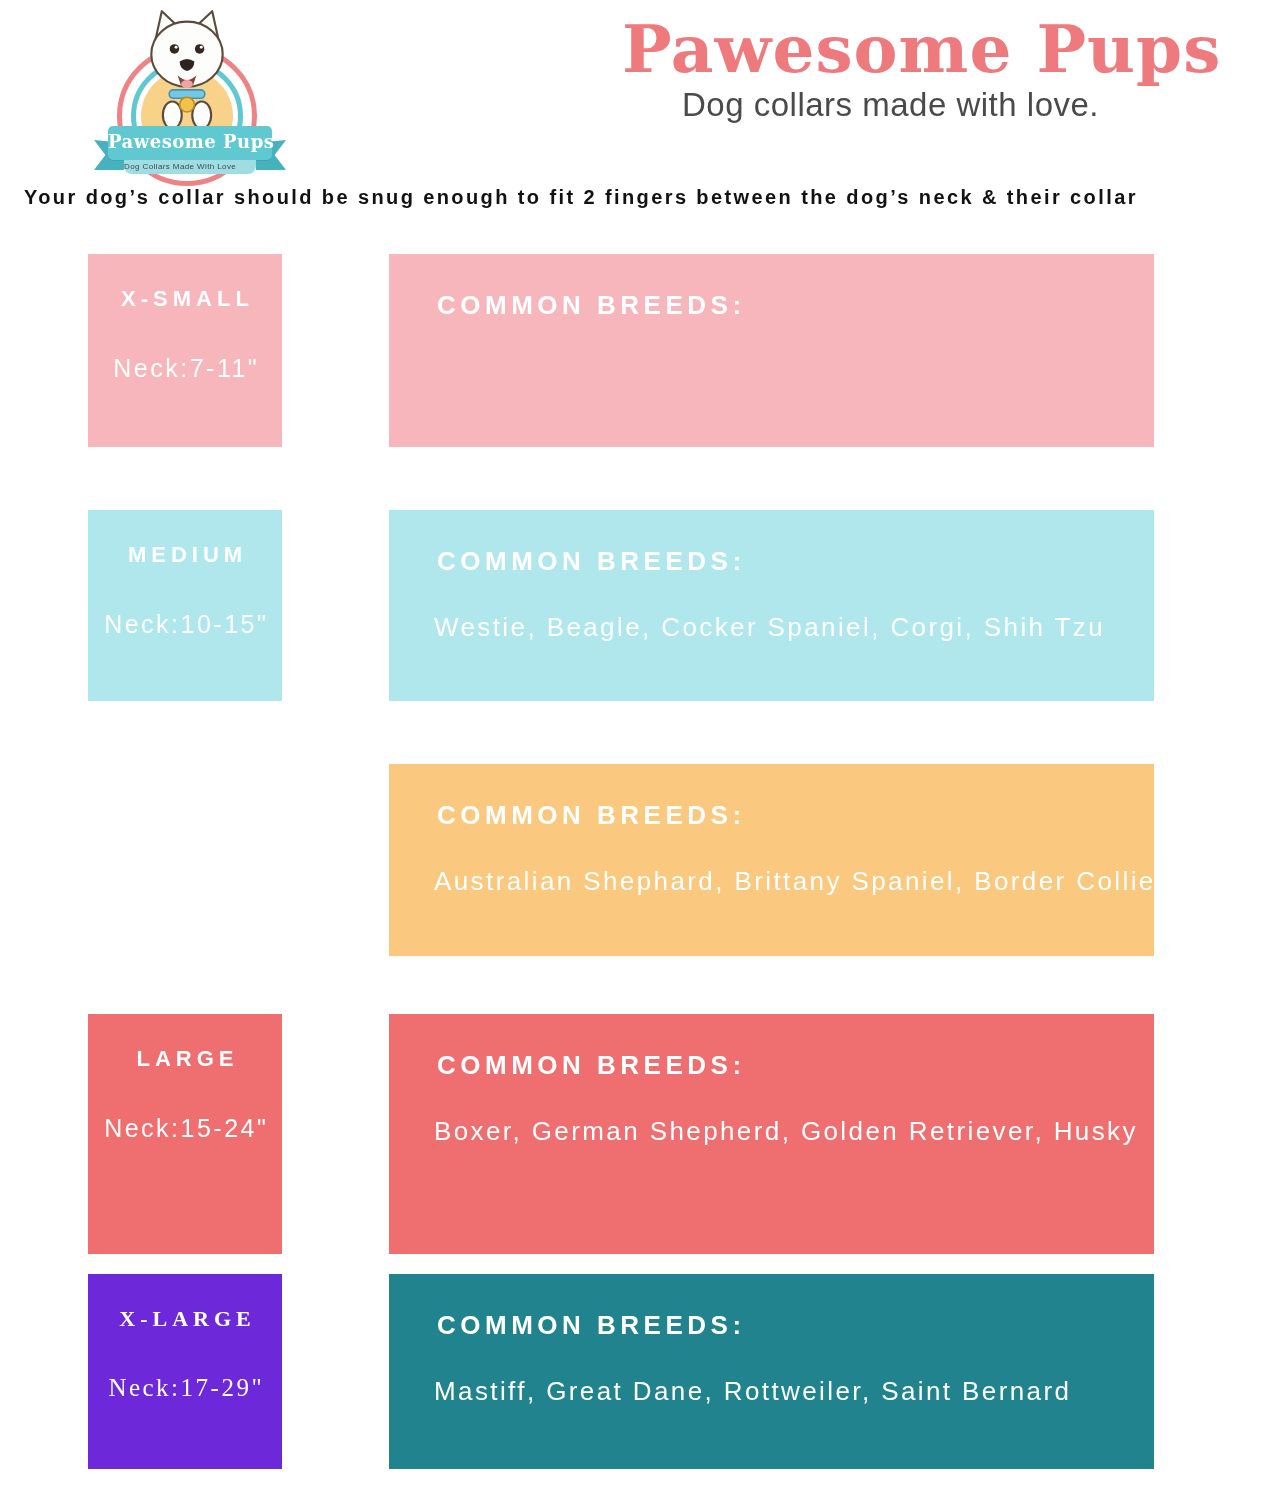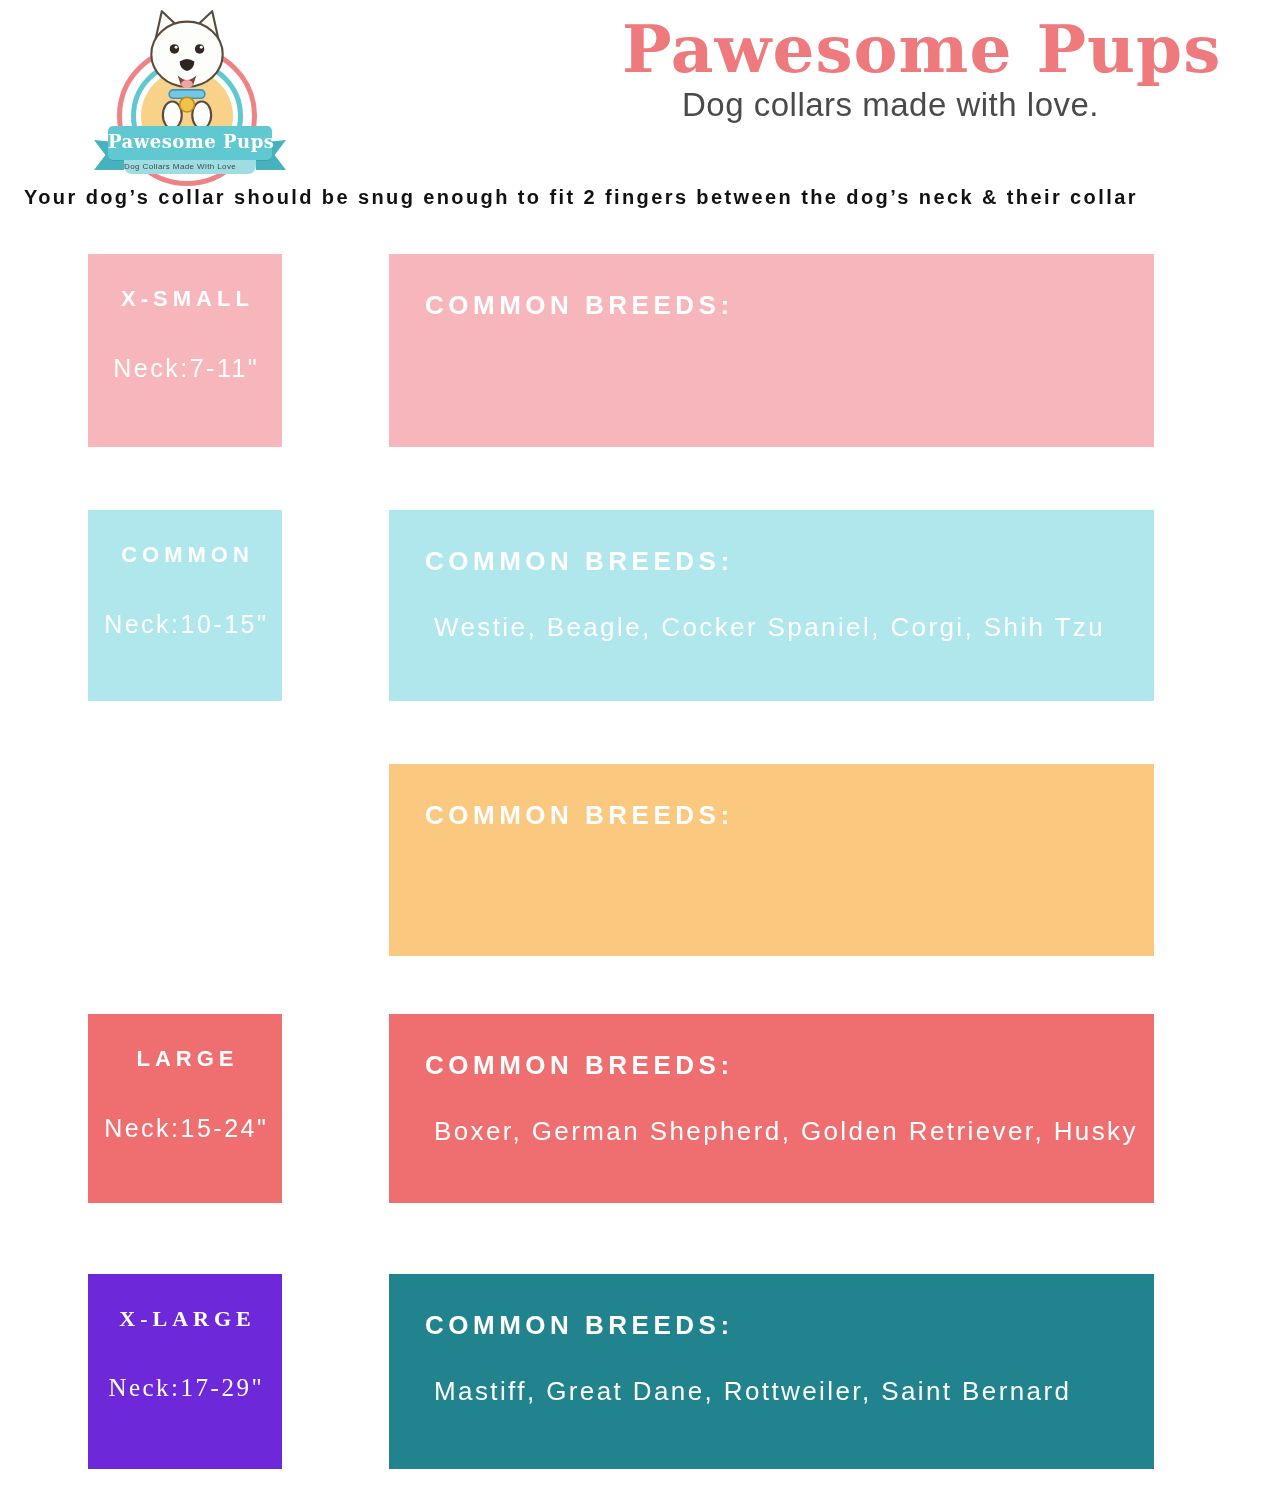--- a/index.html
+++ b/index.html
@@ -69,21 +69,21 @@
     position: absolute; left: 24px; top: 186px; width: 1236px;
     font-size: 20px; font-weight: 600; letter-spacing: 2.4px; color: #121212;
     white-space: nowrap;
   }
 
   
   .row { position: absolute; left: 0; width: 100%; }
   .row1 { top: 254px;  height: 193px; }
   .row2 { top: 510px;  height: 191px; }
   .row3 { top: 764px;  height: 192px; }
-  .row4 { top: 1014px; height: 189px; }
+  .row4 { top: 1014px; height: 240px; }
   .row5 { top: 1274px; height: 195px; }
 
   .size-block {
     position: absolute; left: 88px; width: 194px; height: 100%;
     color: #ffffff;
   }
   .size-label {
     position: absolute; top: 32px; left: 0; width: 100%; text-align: center;
     font-size: 22px; font-weight: bold; letter-spacing: 5px; text-indent: 5px;
     white-space: nowrap;
@@ -91,21 +91,21 @@
   .neck-range {
     position: absolute; top: 100px; left: 0; width: 100%; text-align: center;
     font-size: 25px; letter-spacing: 2.5px; text-indent: 2.5px; white-space: nowrap;
   }
 
   .breeds-block {
     position: absolute; left: 389px; width: 765px; height: 100%;
     color: #ffffff;
   }
   .breeds-heading {
-    position: absolute; left: 36px; top: 36px;
+    position: absolute; left: 48px; top: 36px;
     font-size: 26px; font-weight: bold; letter-spacing: 4.5px; white-space: nowrap;
   }
   .breeds-list {
     position: absolute; left: 45px; top: 102px;
     font-size: 26px; letter-spacing: 2.4px; white-space: nowrap;
   }
 </style>
 </head>
 <body>
 
@@ -153,32 +153,33 @@
     <div class="size-label">X-SMALL</div>
     <div class="neck-range">Neck:7-11"</div>
   </div>
   <div class="breeds-block" style="background-color: rgb(246, 182, 187);">
     <div class="breeds-heading">COMMON BREEDS:</div>
   </div>
 </div>
 
 <div class="row row2">
   <div class="size-block" style="background-color: rgb(175, 231, 237);">
-    <div class="size-label">COMMON</div>
+    <div class="size-label">MEDIUM</div>
     <div class="neck-range">Neck:10-15"</div>
   </div>
   <div class="breeds-block" style="background-color: rgb(175, 231, 237);">
     <div class="breeds-heading">COMMON BREEDS:</div>
     <div class="breeds-list">Westie, Beagle, Cocker Spaniel, Corgi, Shih Tzu</div>
   </div>
 </div>
 
 <div class="row row3">
   <div class="breeds-block" style="background-color: rgb(250, 200, 126);">
     <div class="breeds-heading">COMMON BREEDS:</div>
+    <div class="breeds-list">Australian Shephard, Brittany Spaniel, Border Collie</div>
   </div>
 </div>
 
 <div class="row row4">
   <div class="size-block" style="background-color: rgb(239, 111, 112);">
     <div class="size-label">LARGE</div>
     <div class="neck-range">Neck:15-24"</div>
   </div>
   <div class="breeds-block" style="background-color: rgb(239, 111, 112);">
     <div class="breeds-heading">COMMON BREEDS:</div>

